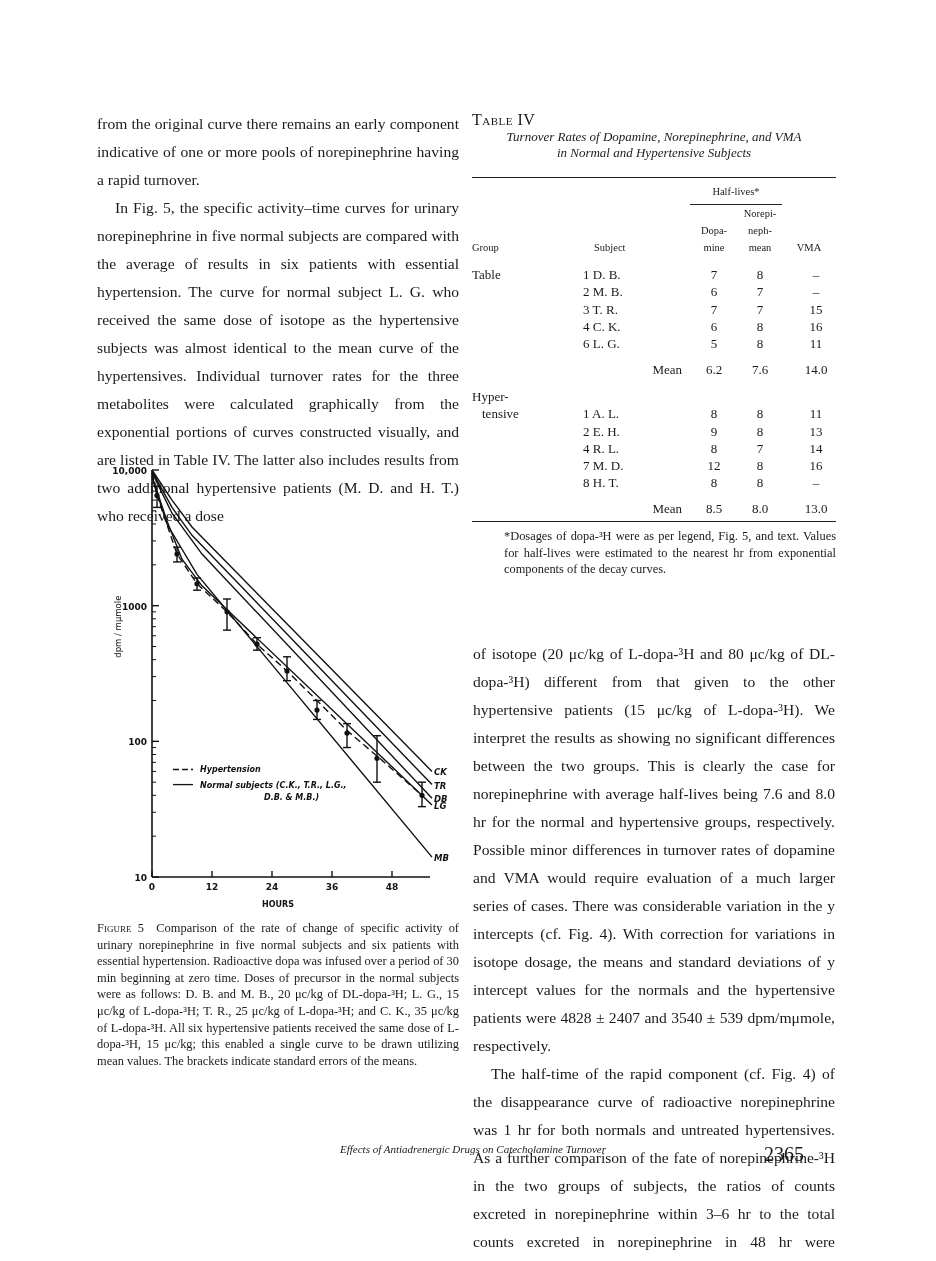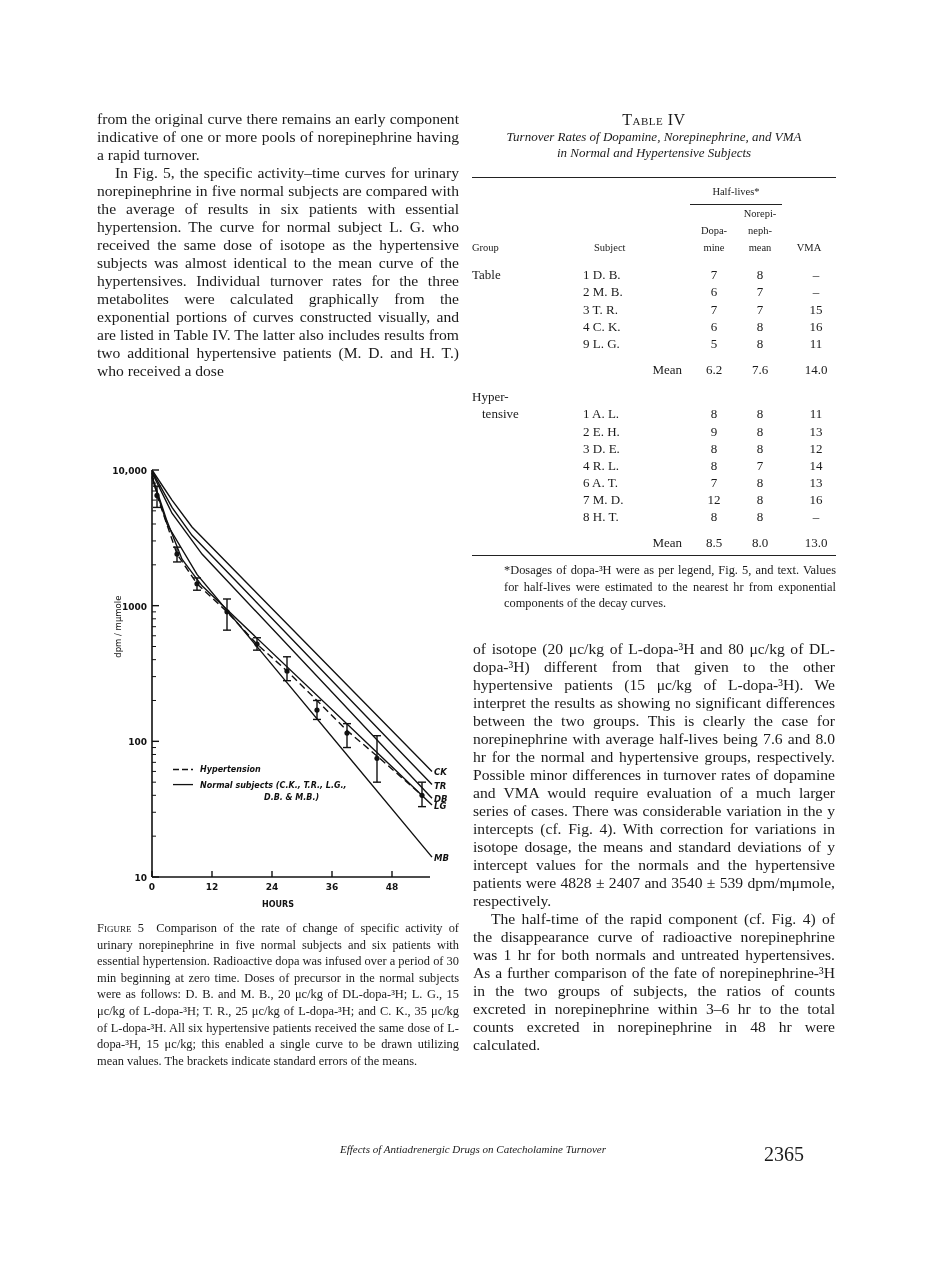--- a/index.html
+++ b/index.html
@@ -1,26 +1,26 @@
 <!DOCTYPE html>
 <html><head>
 <meta charset="utf-8">
 <style>
   html,body{margin:0;padding:0;background:#fff;}
   body{width:936px;height:1261px;position:relative;overflow:hidden;color:#1a1a1a;
        font-family:"Liberation Serif","DejaVu Serif",serif;}
   .col{position:absolute;}
-  .body-text{font-size:15.6px;line-height:18px;text-align:justify;text-align-last:left;}
+  .body-text{font-size:15.6px;line-height:28px;text-align:justify;text-align-last:left;}
   .body-text p{margin:0;}
   .indent{text-indent:18px;}
   .sc{font-variant:small-caps;}
   #left-col{left:97px;top:110px;width:362px;}
   #right-text{left:473px;top:640px;width:362px;}
   #table-block{left:472px;top:110px;width:364px;}
-  .tbl-title{text-align:center;font-size:16px;letter-spacing:0.5px;line-height:19px;}
+  .tbl-title{font-size:16px;letter-spacing:0.5px;line-height:19px;}
   .tbl-sub{text-align:center;font-style:italic;font-size:13px;line-height:16px;}
   .rule{border-top:1.4px solid #222;}
   table.t4{width:100%;border-collapse:collapse;font-size:13px;}
   table.t4 td{padding:0;height:17.2px;line-height:17px;vertical-align:bottom;}
   .hdr{font-size:10.5px;line-height:11.5px;text-align:center;}
   .num{text-align:center;}
   .footnote{font-size:12.4px;line-height:16.5px;margin-top:6px;text-align:justify;margin-left:32px;}
   #caption{left:97px;top:920px;width:362px;font-size:12.4px;line-height:16.6px;text-align:justify;text-align-last:left;}
   #running-head{left:340px;top:1143px;font-style:italic;font-size:11px;}
   #page-num{left:764px;top:1143px;font-size:20px;}
@@ -94,21 +94,21 @@
         </tr>
         <tr>
           <td></td>
           <td style="padding-left: 33px;">4 C. K.</td>
           <td class="num">6</td>
           <td class="num">8</td>
           <td class="num" style="padding-left: 14px;">16</td>
         </tr>
         <tr>
           <td></td>
-          <td style="padding-left: 33px;">9 L. G.</td>
+          <td style="padding-left: 33px;">6 L. G.</td>
           <td class="num">5</td>
           <td class="num">8</td>
           <td class="num" style="padding-left: 14px;">11</td>
         </tr>
         <tr>
           <td class="" style=""></td>
           <td class="" style="text-align: right; padding-right: 8px; height: 26px;">Mean</td>
           <td class="num" style="height: 26px;">6.2</td>
           <td class="num" style="height: 26px;">7.6</td>
           <td class="num" style="padding-left: 14px; height: 26px;">14.0</td>
@@ -132,38 +132,24 @@
         </tr>
         <tr>
           <td style="padding-left: 10px;"></td>
           <td style="padding-left: 33px;">2 E. H.</td>
           <td class="num">9</td>
           <td class="num">8</td>
           <td class="num" style="padding-left: 14px;">13</td>
         </tr>
         <tr>
           <td style="padding-left: 10px;"></td>
-          <td style="padding-left: 33px;">3 D. E.</td>
-          <td class="num">8</td>
-          <td class="num">8</td>
-          <td class="num" style="padding-left: 14px;">12</td>
-        </tr>
-        <tr>
-          <td style="padding-left: 10px;"></td>
           <td style="padding-left: 33px;">4 R. L.</td>
           <td class="num">8</td>
           <td class="num">7</td>
           <td class="num" style="padding-left: 14px;">14</td>
-        </tr>
-        <tr>
-          <td style="padding-left: 10px;"></td>
-          <td style="padding-left: 33px;">6 A. T.</td>
-          <td class="num">7</td>
-          <td class="num">8</td>
-          <td class="num" style="padding-left: 14px;">13</td>
         </tr>
         <tr>
           <td style="padding-left: 10px;"></td>
           <td style="padding-left: 33px;">7 M. D.</td>
           <td class="num">12</td>
           <td class="num">8</td>
           <td class="num" style="padding-left: 14px;">16</td>
         </tr>
         <tr>
           <td style="padding-left: 10px;"></td>

